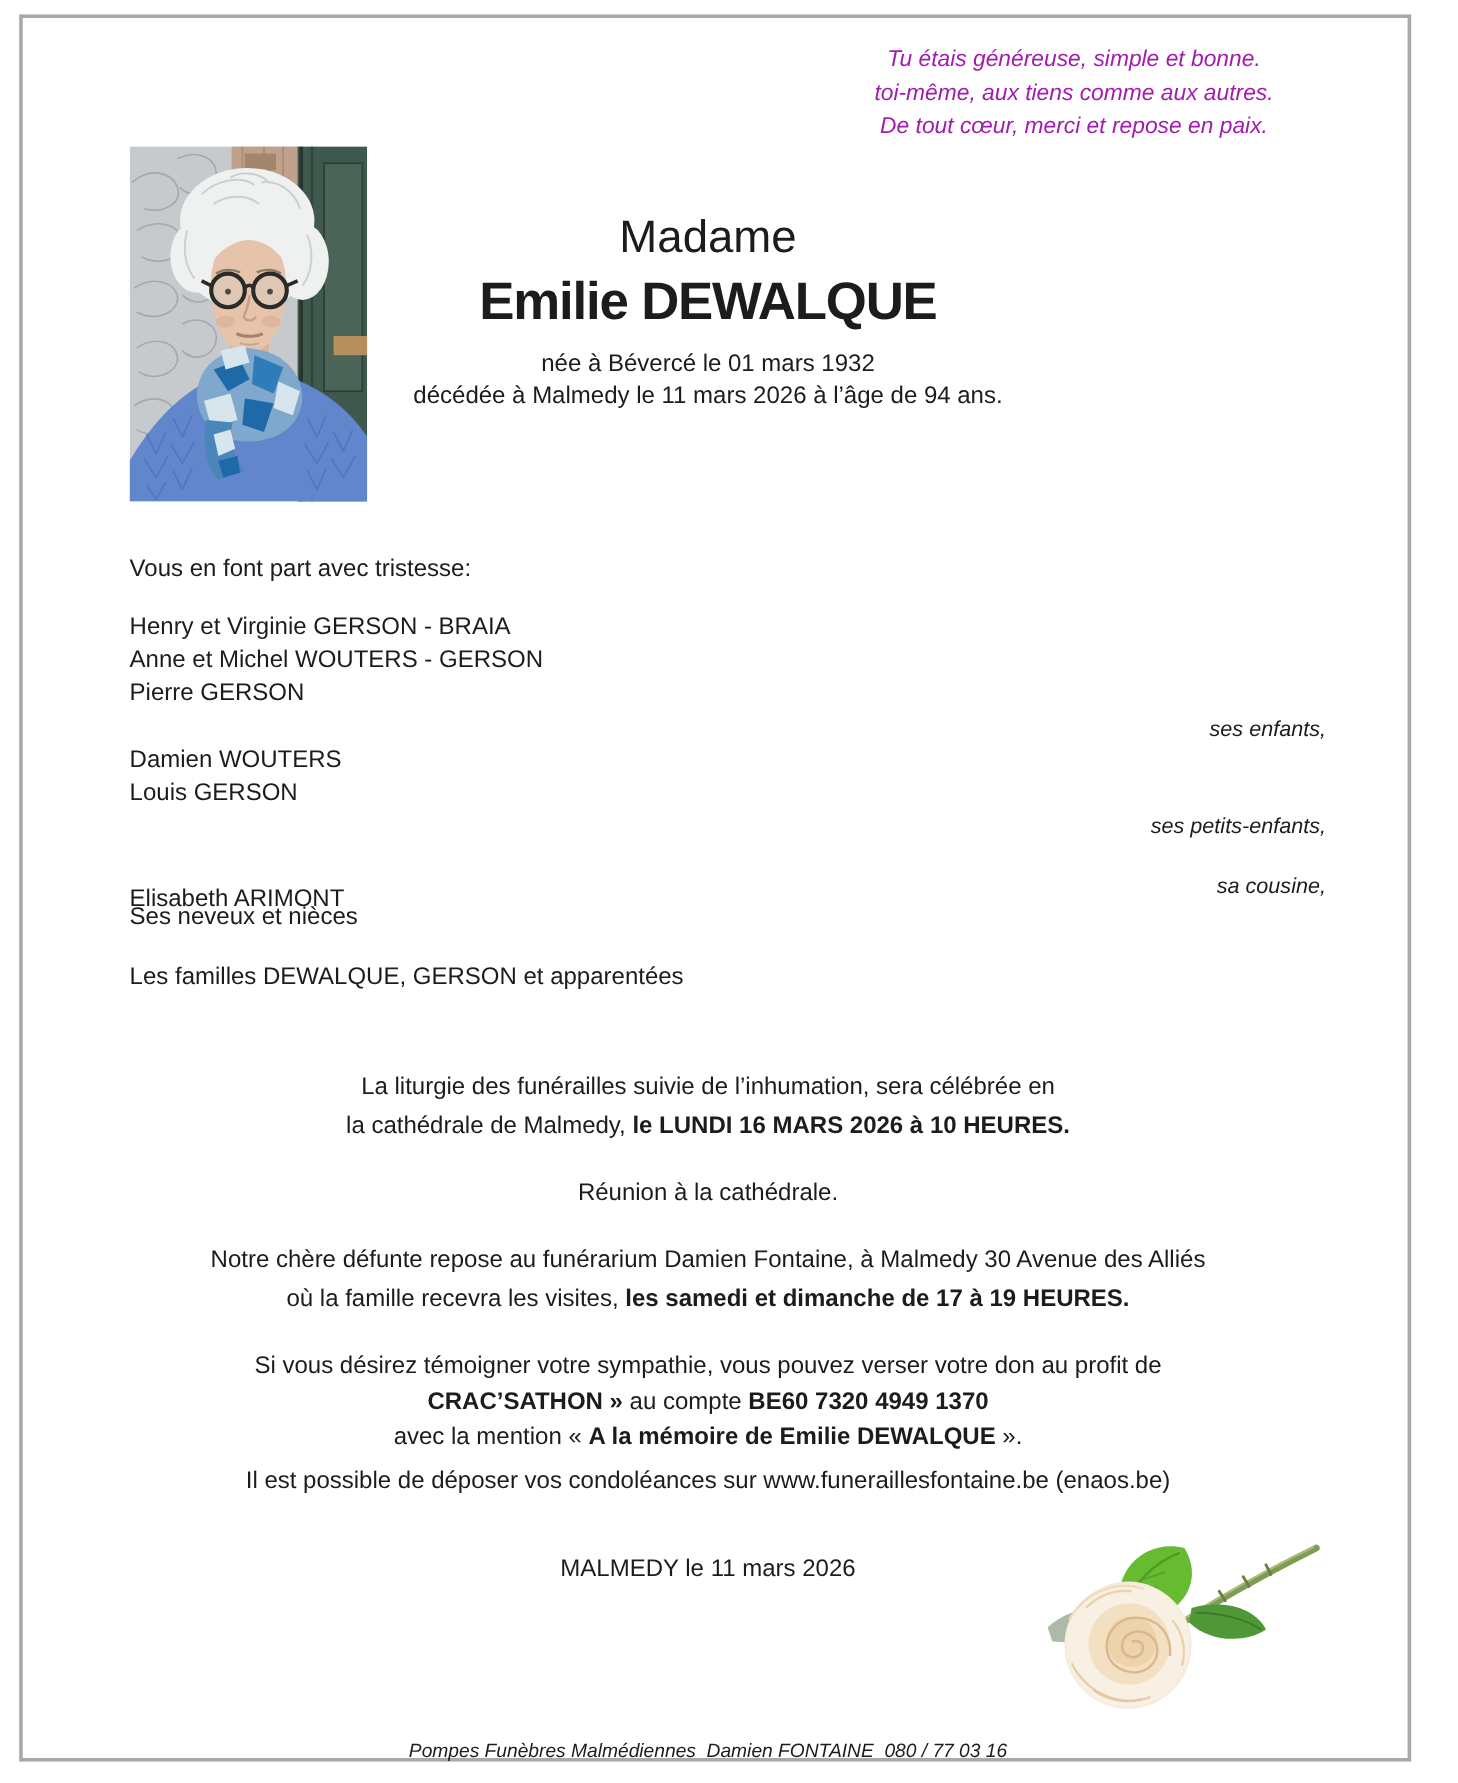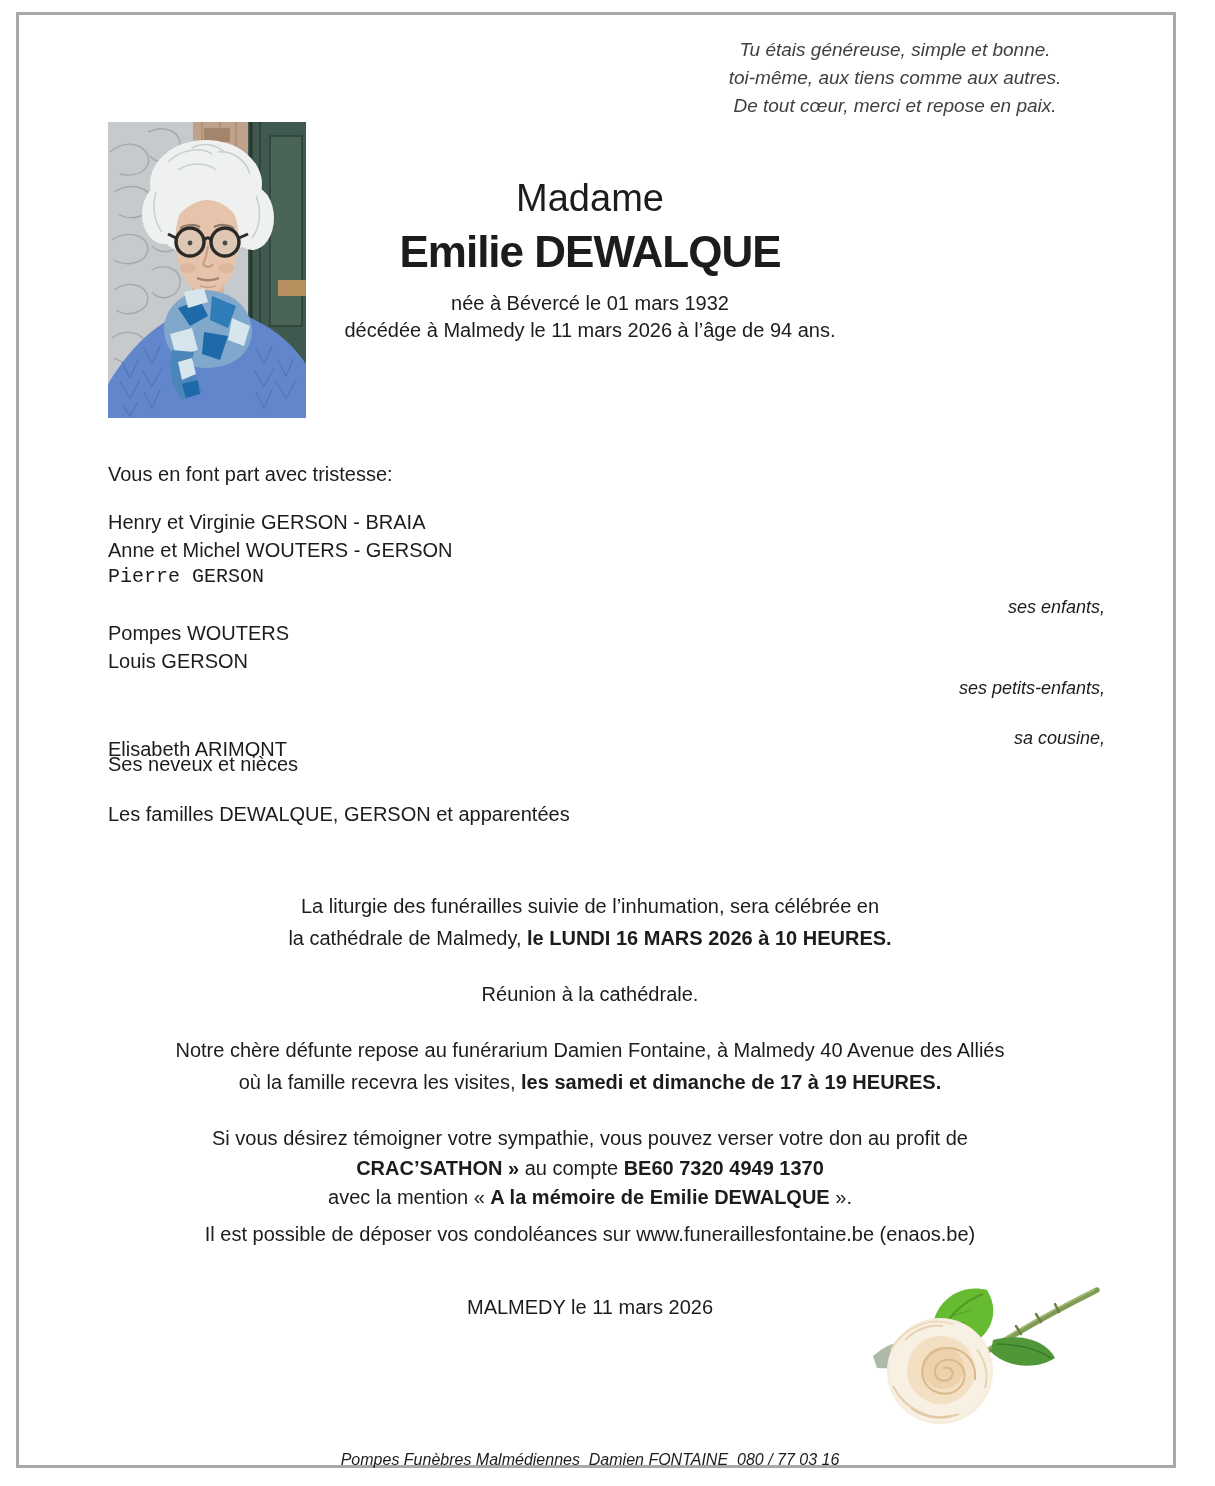--- a/index.html
+++ b/index.html
@@ -10,21 +10,21 @@
     -webkit-font-smoothing:antialiased;
   }
   .frame{
     position:absolute;left:16px;top:12px;width:1154px;height:1450px;
     border:3px solid #a9a9a9;background:#ffffff;
   }
   .abs{position:absolute;}
   .center{text-align:center;}
   .epigraph{
     left:720px;top:36px;width:350px;text-align:center;
-    font-style:italic;font-size:19px;line-height:28px;color:#404040;
+    font-style:italic;font-size:19px;line-height:28px;color:#a21caf;
   }
   .photo{left:108px;top:122px;width:198px;height:296px;}
   .title-madame{left:120px;top:176px;width:940px;font-size:38px;line-height:44px;}
   .title-name{left:120px;top:226px;width:940px;font-size:44px;line-height:52px;font-weight:bold;letter-spacing:-1px;}
   .birth-line{left:120px;top:290px;width:940px;font-size:20px;line-height:26px;}
   .death-line{left:120px;top:317px;width:940px;font-size:20px;line-height:26px;}
   .left-col{left:108px;width:620px;font-size:20px;line-height:26px;text-align:left;}
   .rel-label{left:600px;width:505px;text-align:right;font-style:italic;font-size:18px;line-height:24px;}
   .body-center{left:120px;width:940px;font-size:20px;line-height:26px;text-align:center;}
   .b{font-weight:bold;}
@@ -151,40 +151,40 @@
 
 <div class="abs title-madame center">Madame</div>
 <div class="abs title-name center">Emilie DEWALQUE</div>
 <div class="abs birth-line center">née à Bévercé le 01 mars 1932</div>
 <div class="abs death-line center">décédée à Malmedy le 11 mars 2026 à l’âge de 94 ans.</div>
 
 <div class="abs left-col" style="top:461px;">Vous en font part avec tristesse:</div>
 
 <div class="abs left-col" style="top:509px;">Henry et Virginie GERSON - BRAIA</div>
 <div class="abs left-col" style="top:537px;">Anne et Michel WOUTERS - GERSON</div>
-<div class="abs left-col" style="top:564px;font-family:Liberation Mono, monospace;">Pierre GERSON</div>
+<div class="abs left-col" style="top:564px;">Pierre GERSON</div>
 <div class="abs rel-label" style="top:595px;">ses enfants,</div>
 
-<div class="abs left-col" style="top:620px;">Pompes WOUTERS</div>
+<div class="abs left-col" style="top:620px;">Damien WOUTERS</div>
 <div class="abs left-col" style="top:648px;">Louis GERSON</div>
 <div class="abs rel-label" style="top:676px;">ses petits-enfants,</div>
 
 <div class="abs left-col" style="top:700px;margin-top:36px;">Elisabeth ARIMONT</div>
 <div class="abs rel-label" style="top:726px;">sa cousine,</div>
 
 <div class="abs left-col" style="top:751px;">Ses neveux et nièces</div>
 <div class="abs left-col" style="top:801px;">Les familles DEWALQUE, GERSON et apparentées</div>
 
 <div class="abs body-center" style="top:893px;">La liturgie des funérailles suivie de l’inhumation, sera célébrée en</div>
 <div class="abs body-center" style="top:925px;">
   <span>la cathédrale de Malmedy, </span><span class="b">le LUNDI 16 MARS 2026 à 10 HEURES.</span>
 </div>
 <div class="abs body-center" style="top:981px;">Réunion à la cathédrale.</div>
 
-<div class="abs body-center" style="top:1037px;">Notre chère défunte repose au funérarium Damien Fontaine, à Malmedy 40 Avenue des Alliés</div>
+<div class="abs body-center" style="top:1037px;">Notre chère défunte repose au funérarium Damien Fontaine, à Malmedy 30 Avenue des Alliés</div>
 <div class="abs body-center" style="top:1069px;">
   <span>où la famille recevra les visites, </span><span class="b">les samedi et dimanche de 17 à 19 HEURES.</span>
 </div>
 
 <div class="abs body-center" style="top:1125px;">Si vous désirez témoigner votre sympathie, vous pouvez verser votre don au profit de</div>
 <div class="abs body-center" style="top:1155px;">
   <span class="b">CRAC’SATHON »</span><span> au compte </span><span class="b">BE60 7320 4949 1370</span>
 </div>
 <div class="abs body-center" style="top:1184px;">
   <span>avec la mention « </span><span class="b">A la mémoire de Emilie DEWALQUE</span><span> ».</span>

